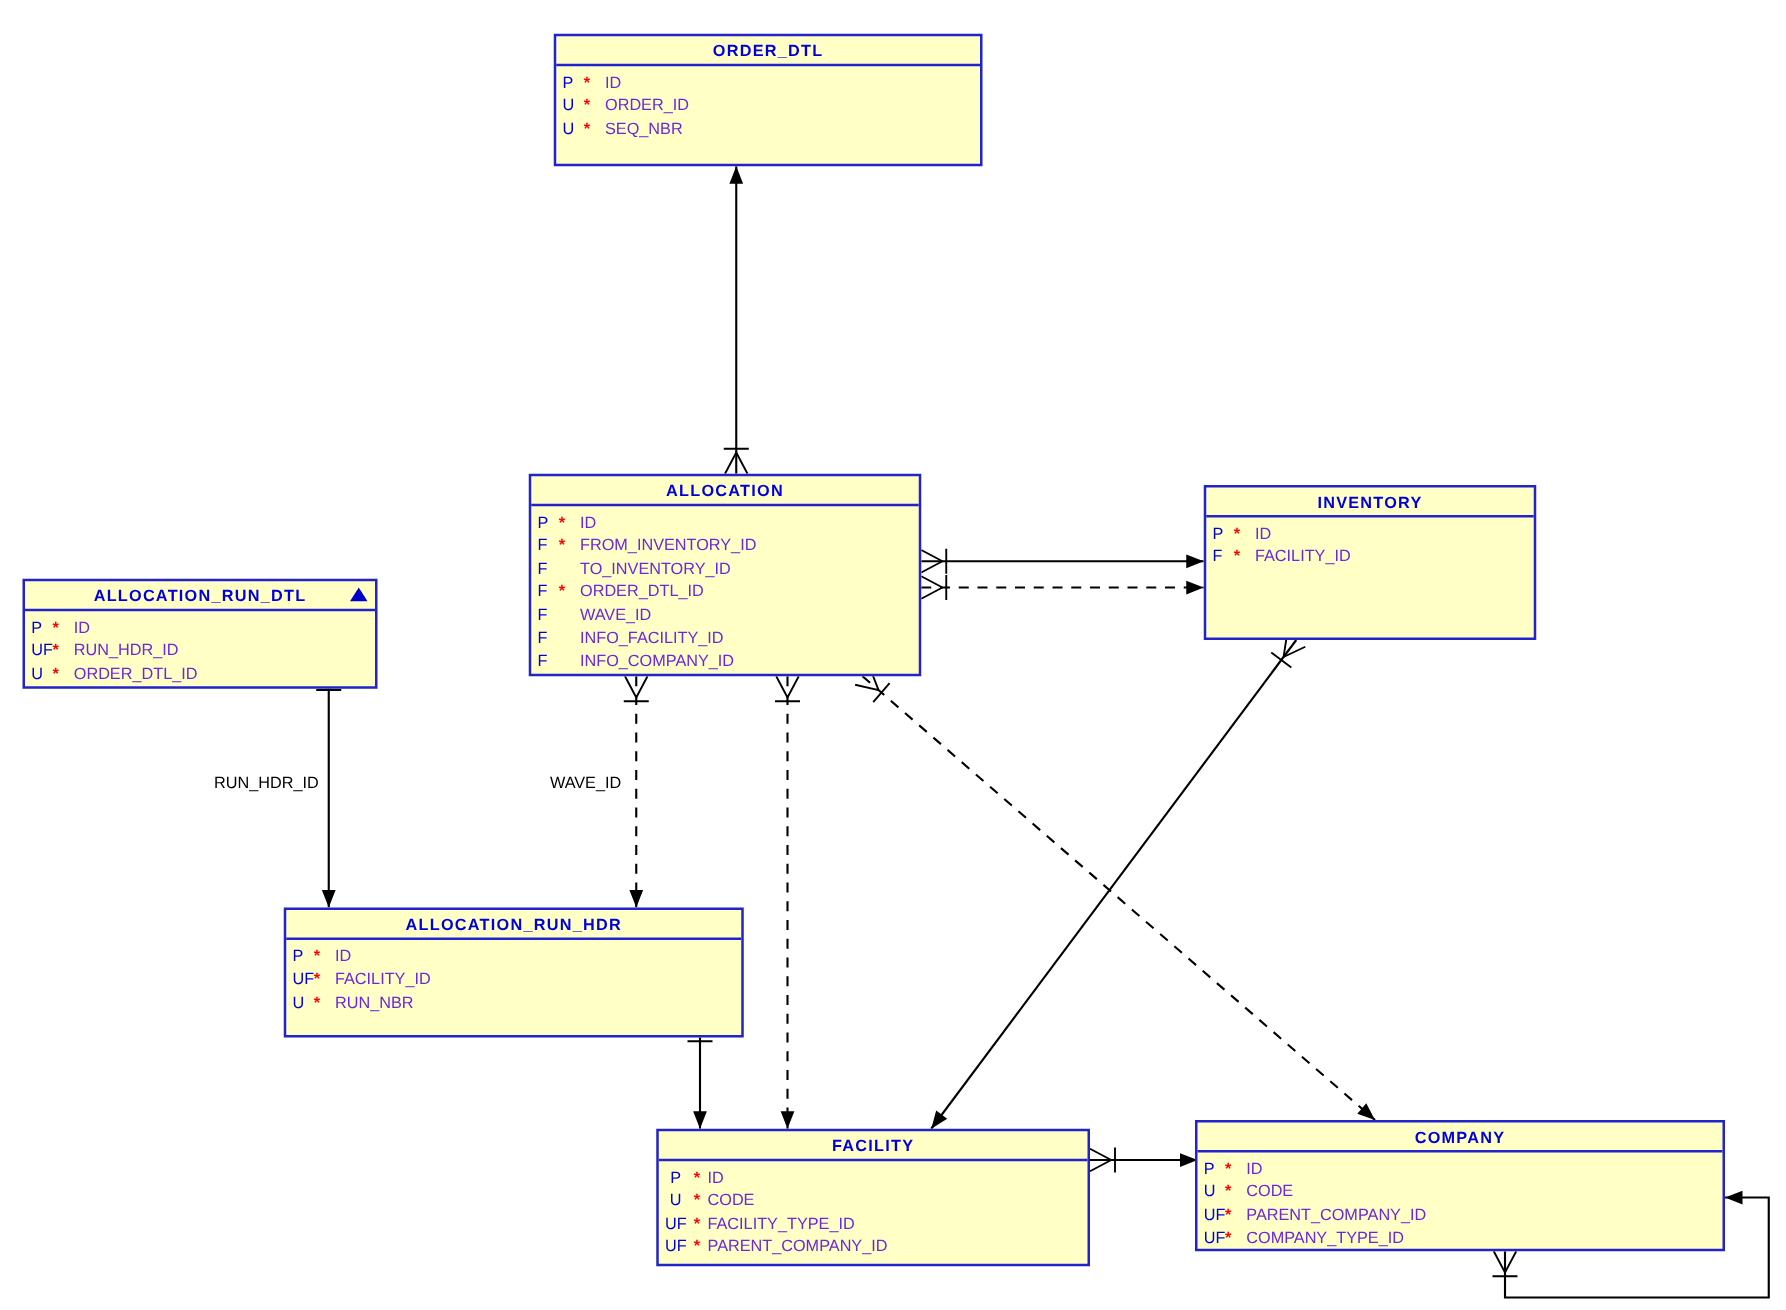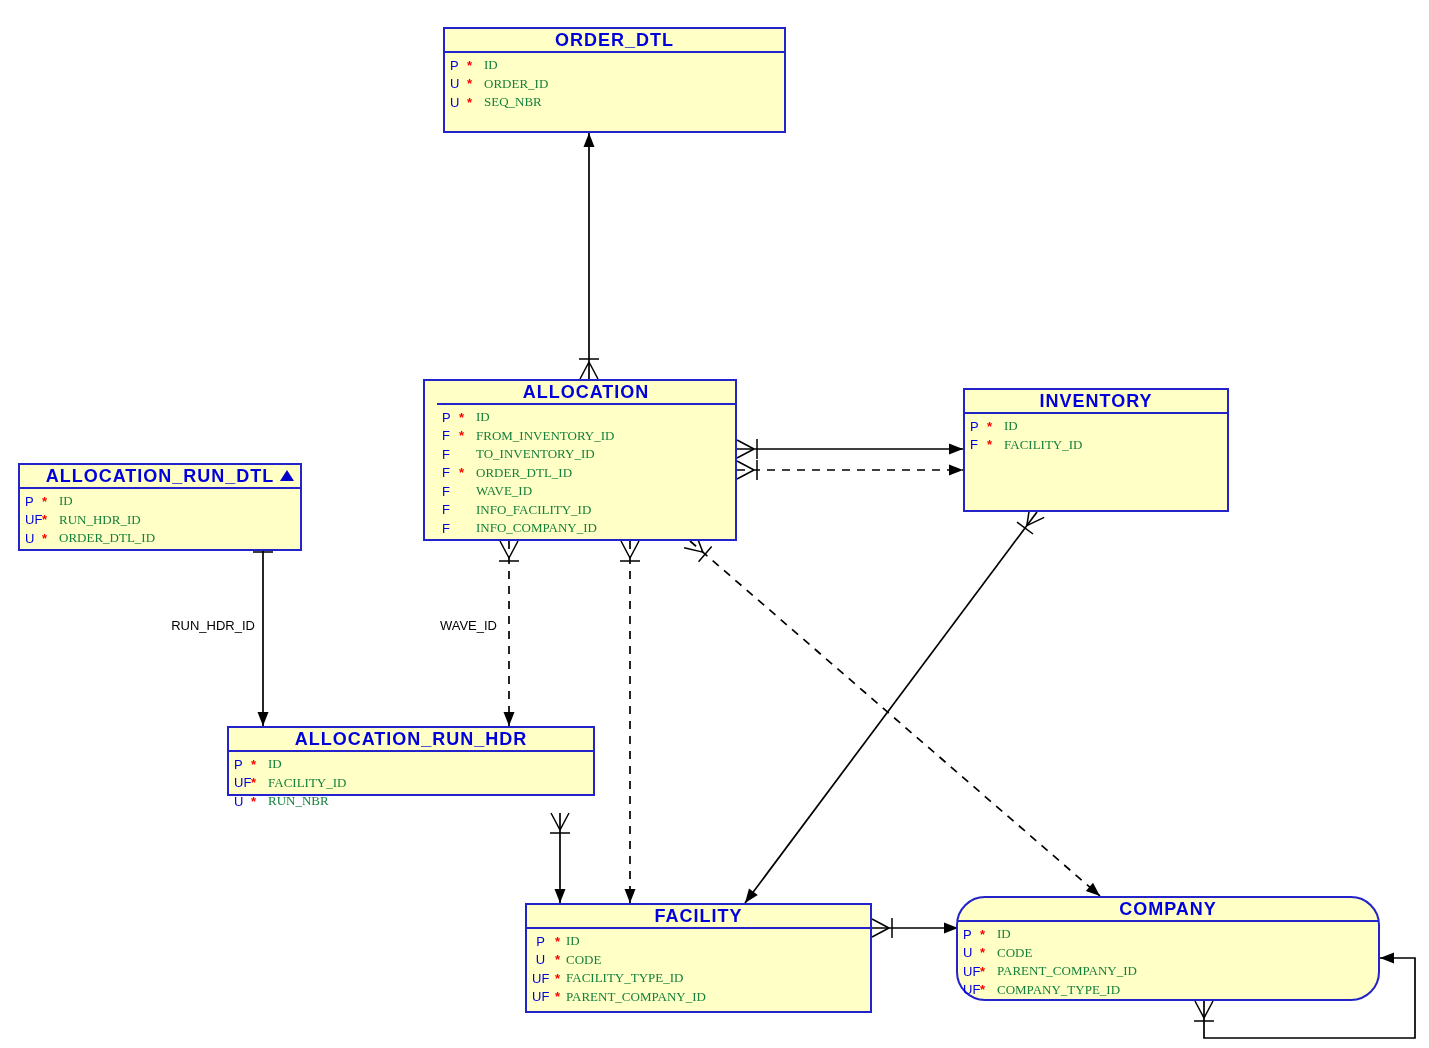--- a/index.html
+++ b/index.html
@@ -19,42 +19,42 @@
     border:2px solid #2323CC;
     box-sizing:border-box;
   }
   .entity-header {
     position:relative;
     height:22px;
     border-bottom:2px solid #2323CC;
     display:flex; align-items:center; justify-content:center;
     color:#0000DD;
     font-weight:bold;
-    font-size:18px;
+    font-size:13px;
     letter-spacing:1px;
     white-space:nowrap;
   }
   .tri-icon {
     position:absolute; right:6px; top:5px;
     width:0; height:0;
     border-left:7px solid transparent;
     border-right:7px solid transparent;
     border-bottom:11px solid #0000CC;
   }
   .entity-body { padding-top:3px; }
   .col-row {
     display:flex; align-items:center;
     height:18.5px;
     padding-left:5px;
     font-size:13px;
     white-space:nowrap;
   }
   .col-flag { color:#0000DD; width:17px; flex:0 0 17px; }
   .col-req  { color:#FF0000; width:17px; flex:0 0 17px; font-weight:bold; }
-  .col-name { color:#15803d;font-family:Liberation Serif, serif; }
+  .col-name { color:#6d28d9; }
   .rel-line  { stroke:#000000; stroke-width:1.7; fill:none; }
   .rel-foot  { stroke:#000000; stroke-width:1.5; fill:none; }
   .rel-arrow { fill:#000000; stroke:none; }
   .rel-label { font-family:"Liberation Sans", sans-serif; font-size:13px; fill:#000000; }
 </style>
 </head>
 <body>
 
 <div id="canvas" style="width: 1429px; height: 1048px;">
   <svg id="connector-layer" width="1429" height="1048">
@@ -131,21 +131,21 @@
           <span class="col-req">*</span>
           <span class="col-name">ORDER_ID</span>
         </div>
         <div class="col-row">
           <span class="col-flag">U</span>
           <span class="col-req">*</span>
           <span class="col-name">SEQ_NBR</span>
         </div>
       </div>
     </div>
-    <div class="entity" style="left: 423px; top: 379px; width: 314px; height: 162px; padding-left: 12px;">
+    <div class="entity" style="left: 423px; top: 379px; width: 314px; height: 162px;">
       <div class="entity-header">
         <span>ALLOCATION</span>
       </div>
       <div class="entity-body">
         <div class="col-row">
           <span class="col-flag">P</span>
           <span class="col-req">*</span>
           <span class="col-name">ID</span>
         </div>
         <div class="col-row">
@@ -213,21 +213,21 @@
           <span class="col-req">*</span>
           <span class="col-name">RUN_HDR_ID</span>
         </div>
         <div class="col-row">
           <span class="col-flag">U</span>
           <span class="col-req">*</span>
           <span class="col-name">ORDER_DTL_ID</span>
         </div>
       </div>
     </div>
-    <div class="entity" style="left: 227px; top: 726px; width: 368px; height: 70px;">
+    <div class="entity" style="left: 227px; top: 726px; width: 368px; height: 104px;">
       <div class="entity-header">
         <span>ALLOCATION_RUN_HDR</span>
       </div>
       <div class="entity-body">
         <div class="col-row">
           <span class="col-flag">P</span>
           <span class="col-req">*</span>
           <span class="col-name">ID</span>
         </div>
         <div class="col-row">
@@ -262,21 +262,21 @@
           <span class="col-req">*</span>
           <span class="col-name">FACILITY_TYPE_ID</span>
         </div>
         <div class="col-row">
           <span class="col-flag">UF</span>
           <span class="col-req">*</span>
           <span class="col-name">PARENT_COMPANY_ID</span>
         </div>
       </div>
     </div>
-    <div class="entity" style="left: 956px; top: 896px; width: 424px; height: 105px; border-radius: 29px;">
+    <div class="entity" style="left: 956px; top: 896px; width: 424px; height: 105px;">
       <div class="entity-header">
         <span>COMPANY</span>
       </div>
       <div class="entity-body">
         <div class="col-row">
           <span class="col-flag">P</span>
           <span class="col-req">*</span>
           <span class="col-name">ID</span>
         </div>
         <div class="col-row">

